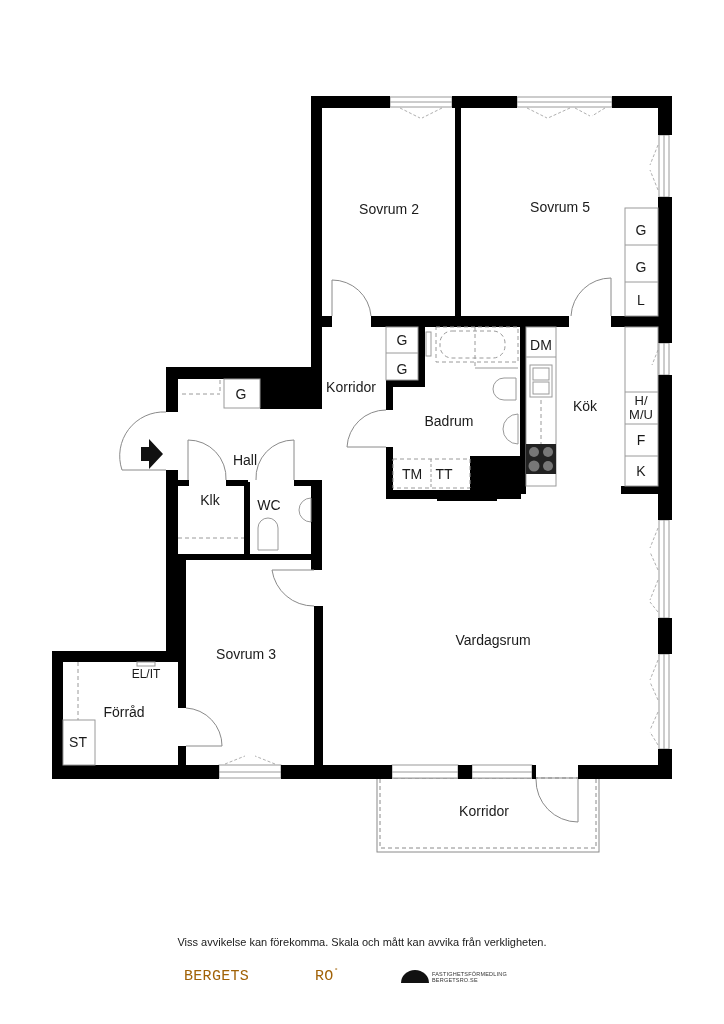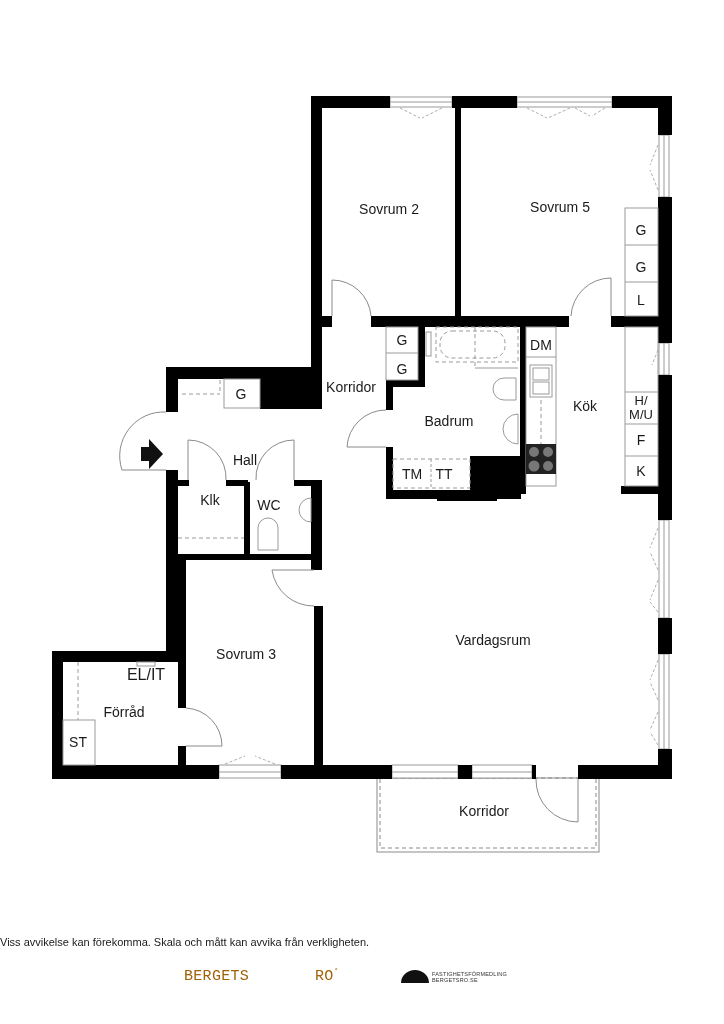--- a/index.html
+++ b/index.html
@@ -1,21 +1,21 @@
 <!DOCTYPE html>
 <html><head>
 <meta charset="utf-8">
 <style>
   html, body { margin: 0; padding: 0; background: #ffffff; }
   body { width: 724px; height: 1024px; position: relative; overflow: hidden; font-family: "Liberation Sans", sans-serif; color: #1a1a1a; }
   #plan { position: absolute; left: 0; top: 0; width: 724px; height: 1024px; }
   .lbl { position: absolute; font-size: 14px; line-height: 16px; white-space: nowrap; transform: translate(-50%, -50%); color: #1a1a1a; text-align: right; }
-  .lbl.tiny { font-size: 16px; line-height: 11px; }
+  .lbl.tiny { font-size: 12px; line-height: 11px; }
   .lbl.stack { text-align: center; line-height: 14px; }
-  .disclaimer { position: absolute; left: 0; width: 724px; top: 936px; text-align: left; font-size: 11px; color: #1a1a1a; }
+  .disclaimer { position: absolute; left: 0; width: 724px; top: 936px; text-align: center; font-size: 11px; color: #1a1a1a; }
   .brand { position: absolute; top: 968px; font-size: 15px; letter-spacing: 0.3px; color: #a16207; font-family: Liberation Mono, monospace; }
   .brand-sub { position: absolute; font-size: 5.5px; line-height: 6px; color: #333; letter-spacing: 0.2px; }
 </style>
 </head>
 <body>
 
 <svg id="plan" viewBox="0 0 724 1024" xmlns="http://www.w3.org/2000/svg">
 
   <g fill="none" stroke="#8a8a8a">
     <rect x="377" y="778" width="222" height="74" stroke-width="1"></rect>

